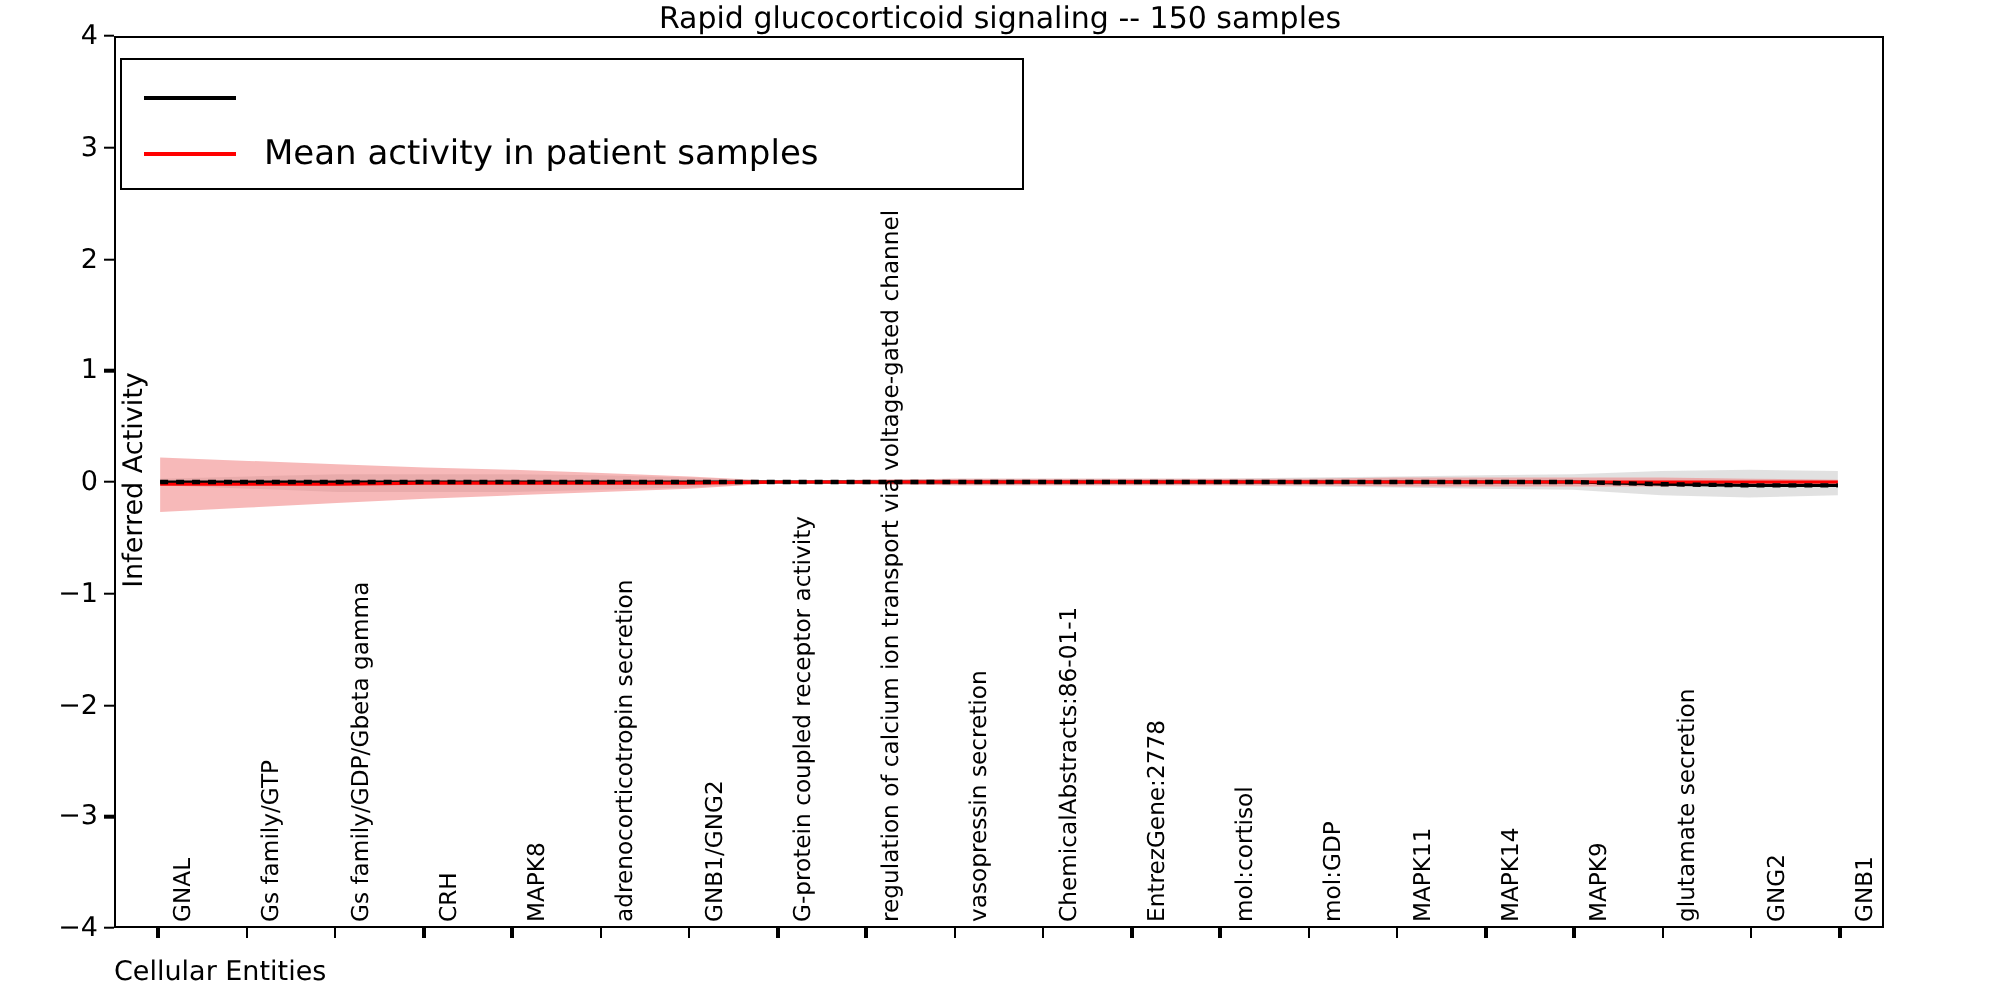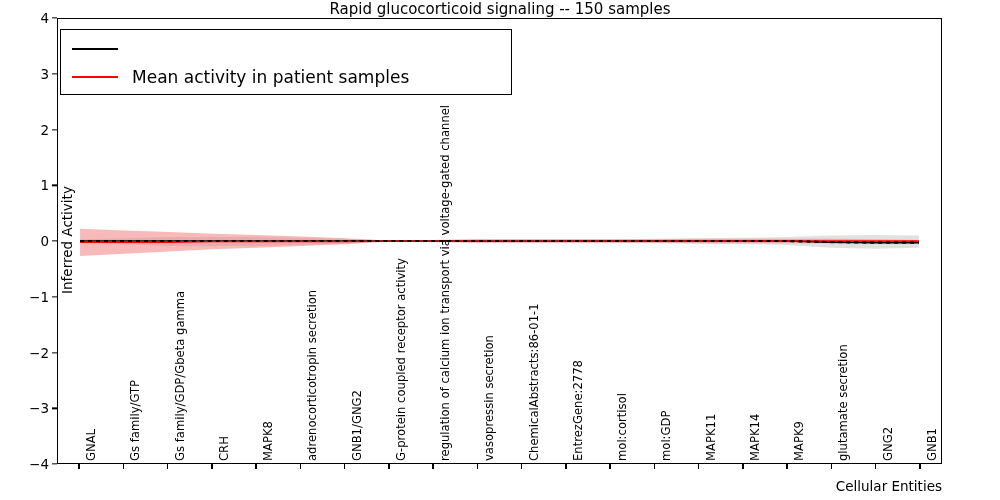--- a/index.html
+++ b/index.html
@@ -85,21 +85,21 @@
     background: #000;
     transform: translateY(-50%);
   }
 
   
   #xlabel {
     position: absolute;
     left: 57px;
     top: 478px;
     width: 885px;
-    text-align: right;
+    text-align: left;
     font-size: 13.5px;
     white-space: nowrap;
   }
   #xtick-layer {
     position: absolute;
     left: 0;
     top: 0;
     width: 1000px;
     height: 500px;
     pointer-events: none;

